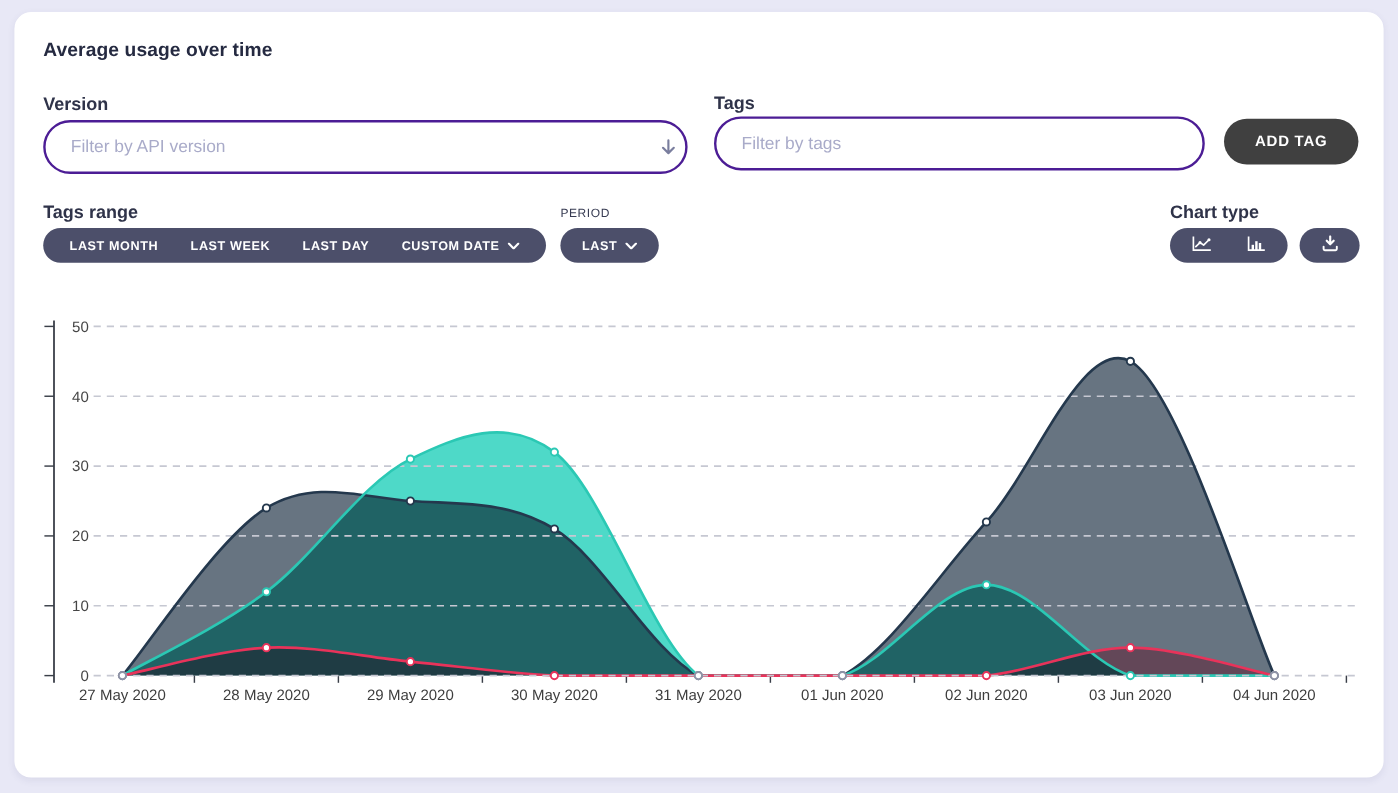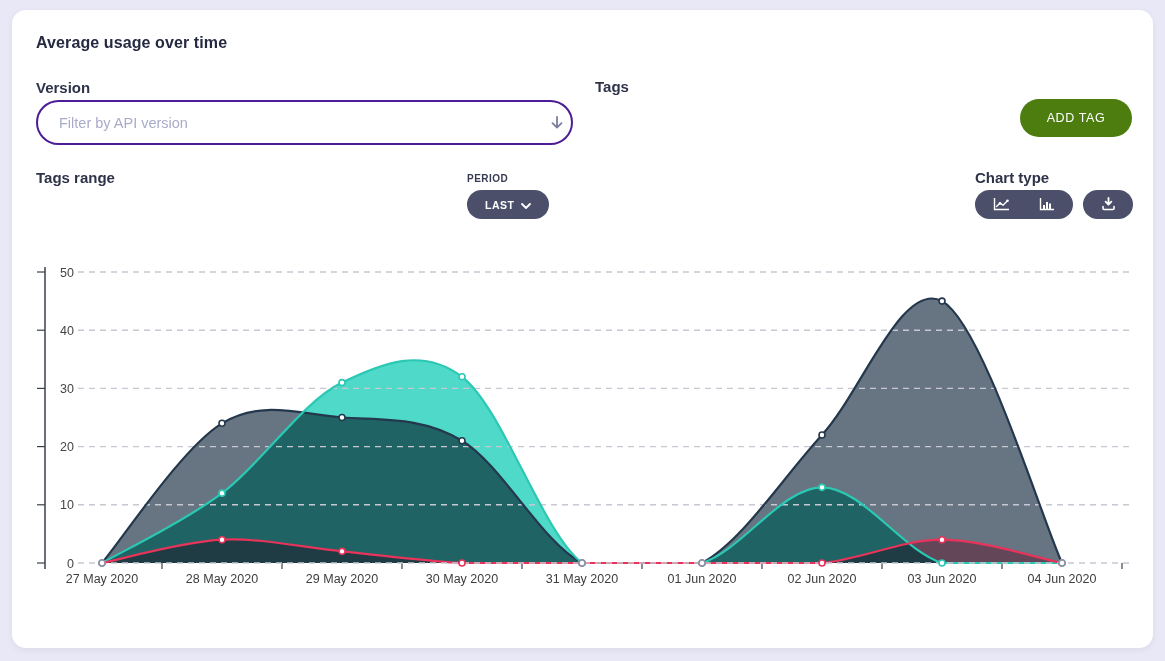--- a/index.html
+++ b/index.html
@@ -40,44 +40,44 @@
   .pill-input::placeholder { color: #a9abc9; opacity: 1; }
   .input-arrow {
     position: absolute;
     width: 16px; height: 16px;
     pointer-events: auto;
   }
   .btn-addtag {
     position: absolute;
     left: 1008px; top: 89px;
     width: 112px; height: 38px;
-    background: #4d7c0f;
+    background: #404040;
     border: none; border-radius: 19px;
-    color: #ffffff; font-size: 12.5px; font-weight: 400;
+    color: #ffffff; font-size: 12.5px; font-weight: 700;
     letter-spacing: 0.6px; cursor: pointer;
     font-family: "Liberation Sans", sans-serif;
   }
   .seg-pill {
     position: absolute;
     background: #4c4f6a;
     border-radius: 15px;
     display: flex; align-items: center;
     color: #fff;
   }
   .seg-pill button, .seg-pill .seg-item {
     background: transparent; border: none;
     color: #ffffff; font-size: 10.5px; font-weight: 700;
     letter-spacing: 0.5px; cursor: pointer;
     display: flex; align-items: center; gap: 7px;
     font-family: "Liberation Sans", sans-serif;
     white-space: nowrap;
   }
   .micro-label {
     position: absolute;
-    font-size: 10px; font-weight: 700; color: #373b52;
+    font-size: 10px; font-weight: 400; color: #373b52;
     letter-spacing: 0.5px;
   }
   .icon-btn {
     background: transparent; border: none; cursor: pointer;
     display: flex; align-items: center; justify-content: center;
     width: 46px; height: 29px;
   }
   svg.chart { position: absolute; left: 0; top: 250px; isolation: isolate; }
   .chev { display: inline-block; }
 </style>
@@ -90,23 +90,43 @@
 
   <div class="field-label" style="left:24px;top:69px;">Version</div>
   <input class="pill-input" style="left: 24px; top: 90px; width: 537px; height: 45px;" placeholder="Filter by API version">
   <span class="input-arrow" style="left:537px;top:105px;">
     <svg width="16" height="16" viewBox="0 0 16 16">
       <path d="M8 2 v10 M3.5 8.2 L8 12.6 L12.5 8.2" fill="none" stroke="#7a7e9e" stroke-width="1.8" stroke-linecap="round" stroke-linejoin="round"></path>
     </svg>
   </span>
 
   <div class="field-label" style="left:583px;top:68px;">Tags</div>
+  <input class="pill-input" style="left: 583px; top: 87px; width: 409px; height: 45px; padding-right: 21px;" placeholder="Filter by tags">
   <button class="btn-addtag">ADD TAG</button>
 
   <div class="field-label" style="left:24px;top:159px;">Tags range</div>
+  <div class="seg-pill" style="left:24px;top:180px;height:29px;padding:0 22px;gap:27px;">
+    <button>
+        <span>LAST MONTH</span>
+      </button>
+    <button>
+        <span>LAST WEEK</span>
+      </button>
+    <button>
+        <span>LAST DAY</span>
+      </button>
+    <button>
+      <span>CUSTOM DATE</span>
+      <span class="chev">
+        <svg width="10" height="6" viewBox="0 0 10 6">
+            <path d="M1 1 L5 5 L9 1" fill="none" stroke="#fff" stroke-width="1.8" stroke-linecap="round" stroke-linejoin="round"></path>
+          </svg>
+      </span>
+    </button>
+  </div>
 
   <div class="micro-label" style="left:455px;top:163px;">PERIOD</div>
   <div class="seg-pill" style="left:455px;top:180px;height:29px;padding:0 18px;">
     <button>
       <span>LAST</span>
       <span class="chev">
         <svg width="10" height="6" viewBox="0 0 10 6">
             <path d="M1 1 L5 5 L9 1" fill="none" stroke="#fff" stroke-width="1.8" stroke-linecap="round" stroke-linejoin="round"></path>
           </svg>
       </span>

